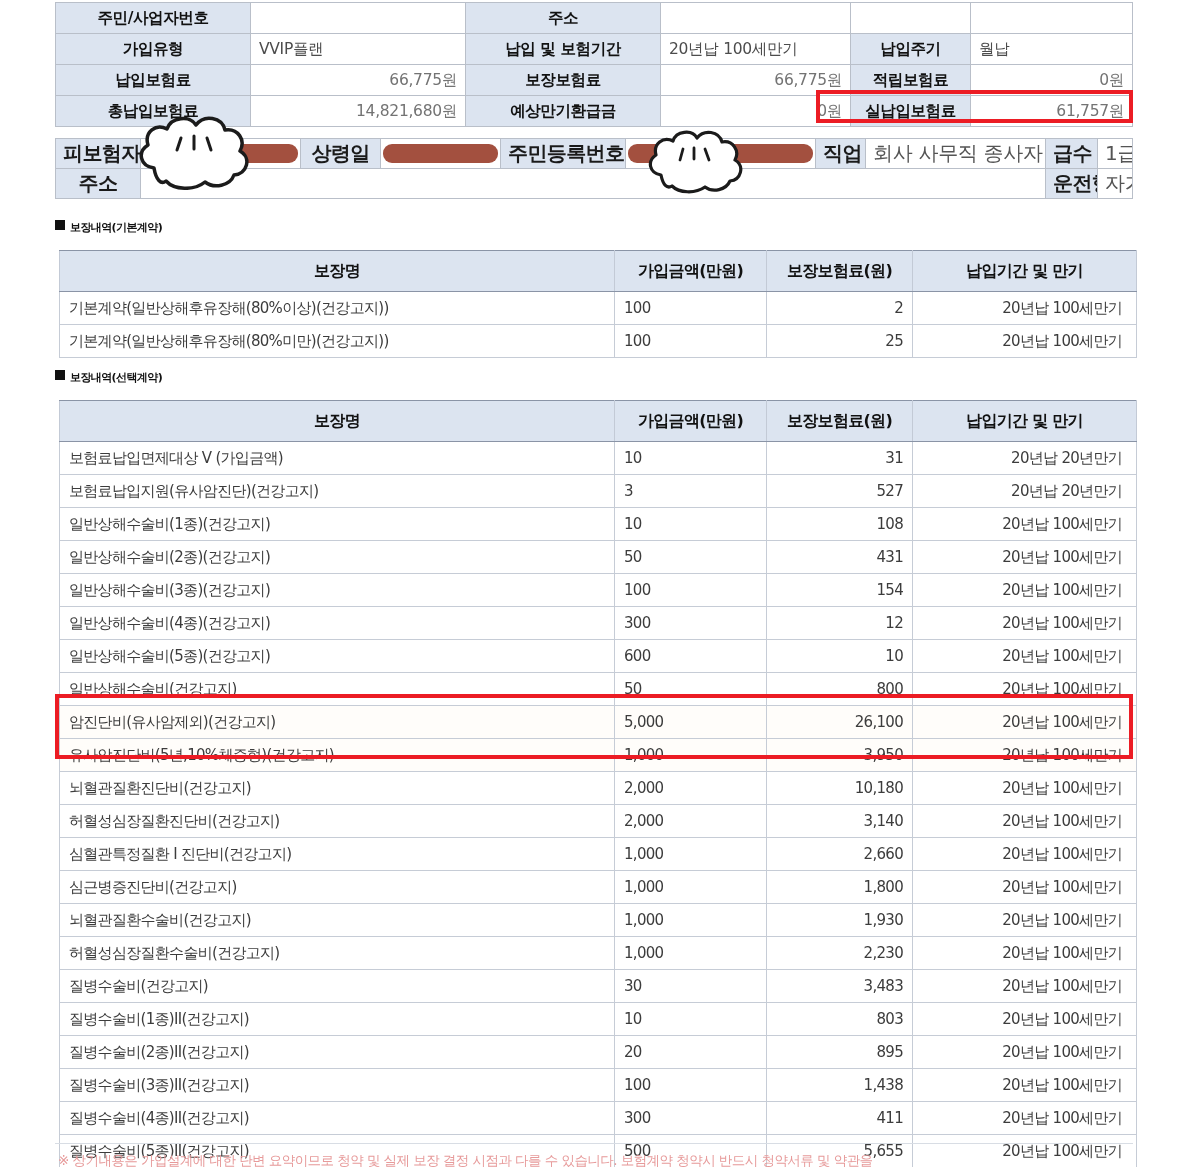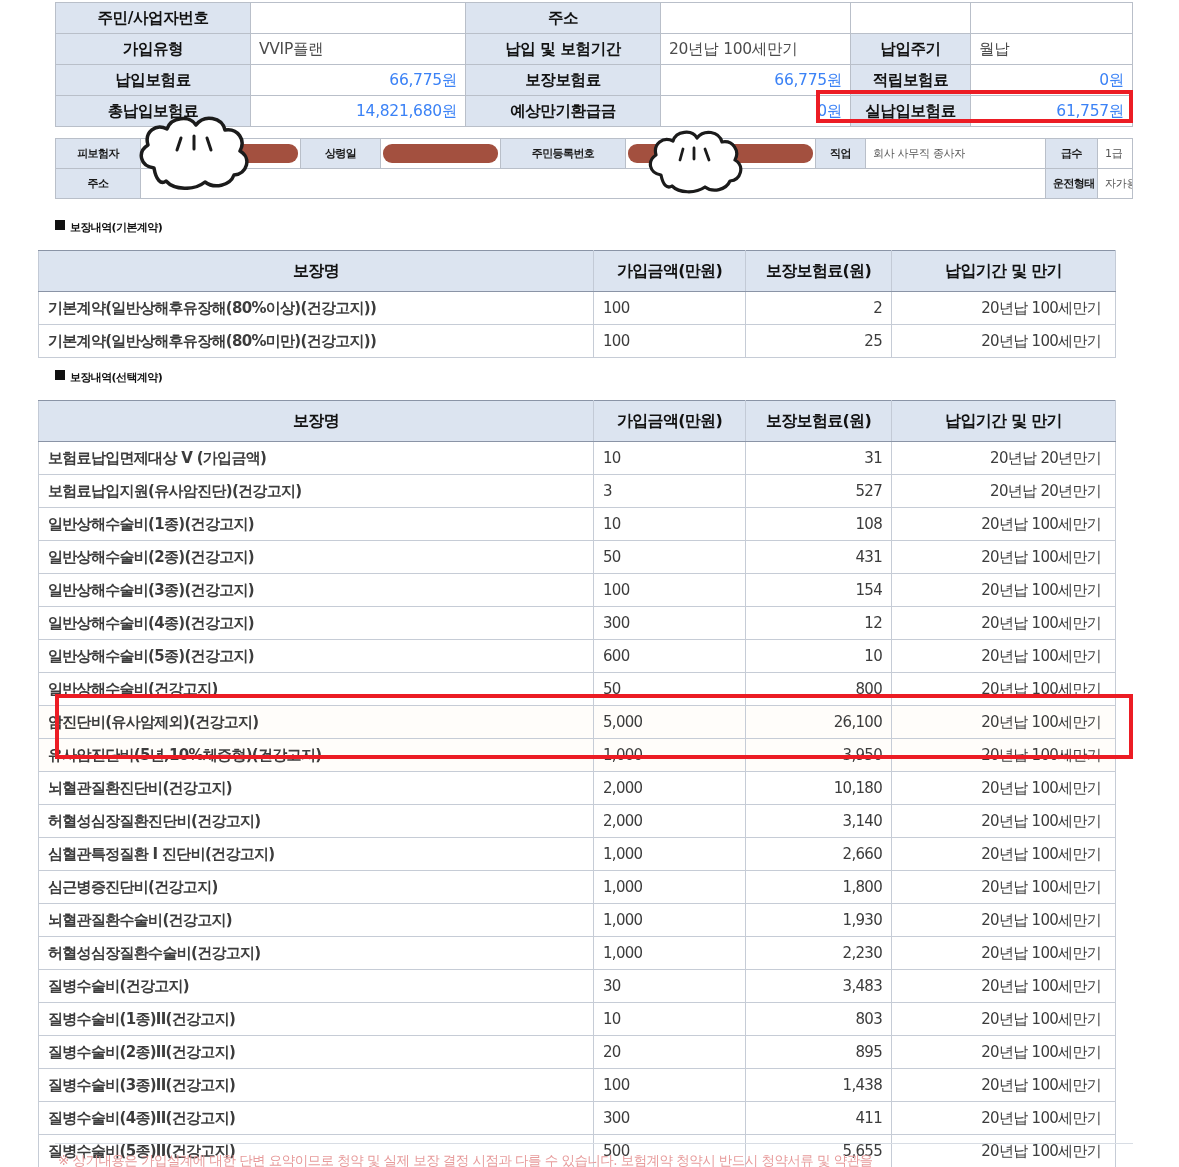--- a/index.html
+++ b/index.html
@@ -49,38 +49,38 @@
     color: #111;
     letter-spacing: -0.4px;
   }
   .summary-table td.val {
     text-align: left;
     color: #4c4c4c;
     letter-spacing: -0.3px;
   }
   .summary-table td.val.num {
     text-align: right;
-    color: #3b82f6;
+    color: #737373;
   }
   .summary-table td.blank { background:#ffffff; }
 
   
   .insured-table {
     position: absolute;
     left: 55px;
     top: 138px;
     width: 1078px;
     border-collapse: collapse;
     table-layout: fixed;
   }
   .insured-table td {
     height: 29px;
     border: 1px solid #b9bfc9;
     padding: 0 7px;
-    font-size: 11px;
+    font-size: 20px;
     vertical-align: middle;
     background: #ffffff;
     white-space: nowrap;
     overflow: hidden;
   }
   .insured-table td.lbl {
     background: #dce4f0;
     font-weight: bold;
     text-align: center;
     letter-spacing: -0.6px;
@@ -116,21 +116,21 @@
     background: #111;
     margin-right: 5px;
     vertical-align: 1px;
   }
   #title-basic { left: 55px; top: 220px; }
   #title-optional { left: 55px; top: 370px; }
 
   
   .cov-table {
     position: absolute;
-    left: 38px;
+    left: 59px;
     width: 1078px;
     border-collapse: collapse;
     table-layout: fixed;
   }
   #basic-table { top: 250px; }
   #optional-table { top: 400px; }
 
   .cov-table th {
     height: 38px;
     background: #dce4f0;
@@ -151,21 +151,21 @@
     border-left: 1px solid #c6ccd6;
     border-right: 1px solid #c6ccd6;
     font-size: 15px;
     color: #3c3c3c;
     padding: 0 9px;
     letter-spacing: -0.7px;
     white-space: nowrap;
     overflow: hidden;
     background: #ffffff;
   }
-  .cov-table td.name { text-align: left; font-weight: bold; }
+  .cov-table td.name { text-align: left; }
   .cov-table td.amt  { }
   .cov-table td.prem { text-align: right; }
   .cov-table td.term { text-align: right; padding-right: 14px; }
   .cov-table tr.hl td { background: #fffdfa; }
 
   
   .red-box {
     position: absolute;
     border: 4px solid #ec1c24;
     box-sizing: border-box;

